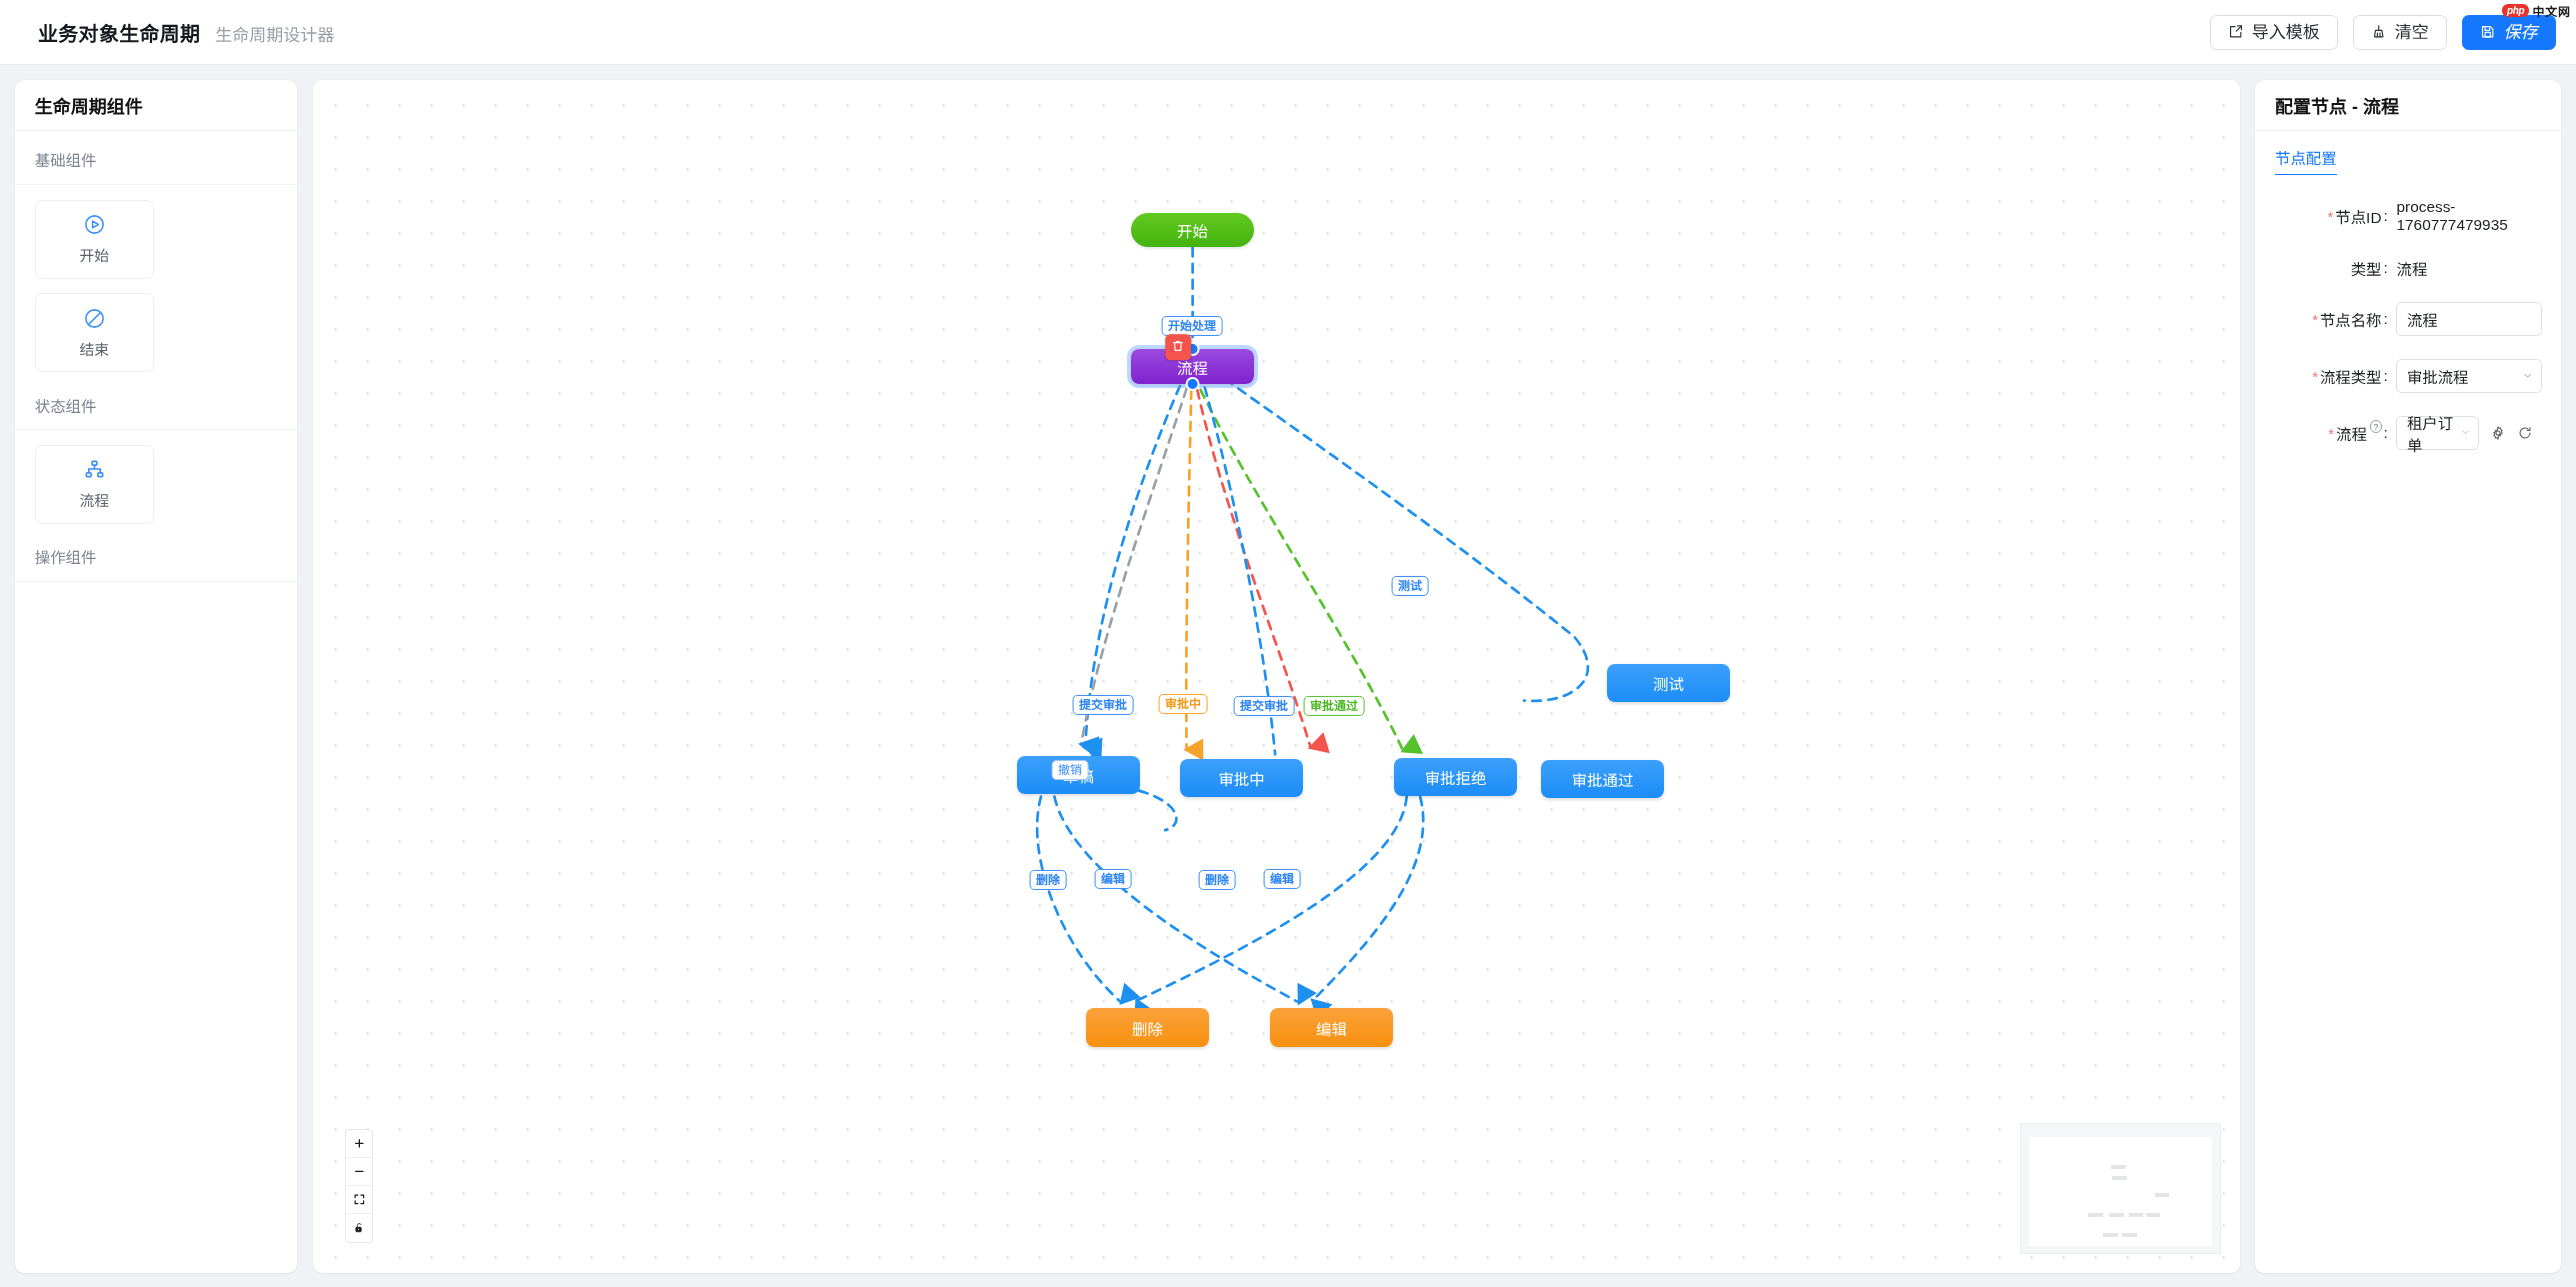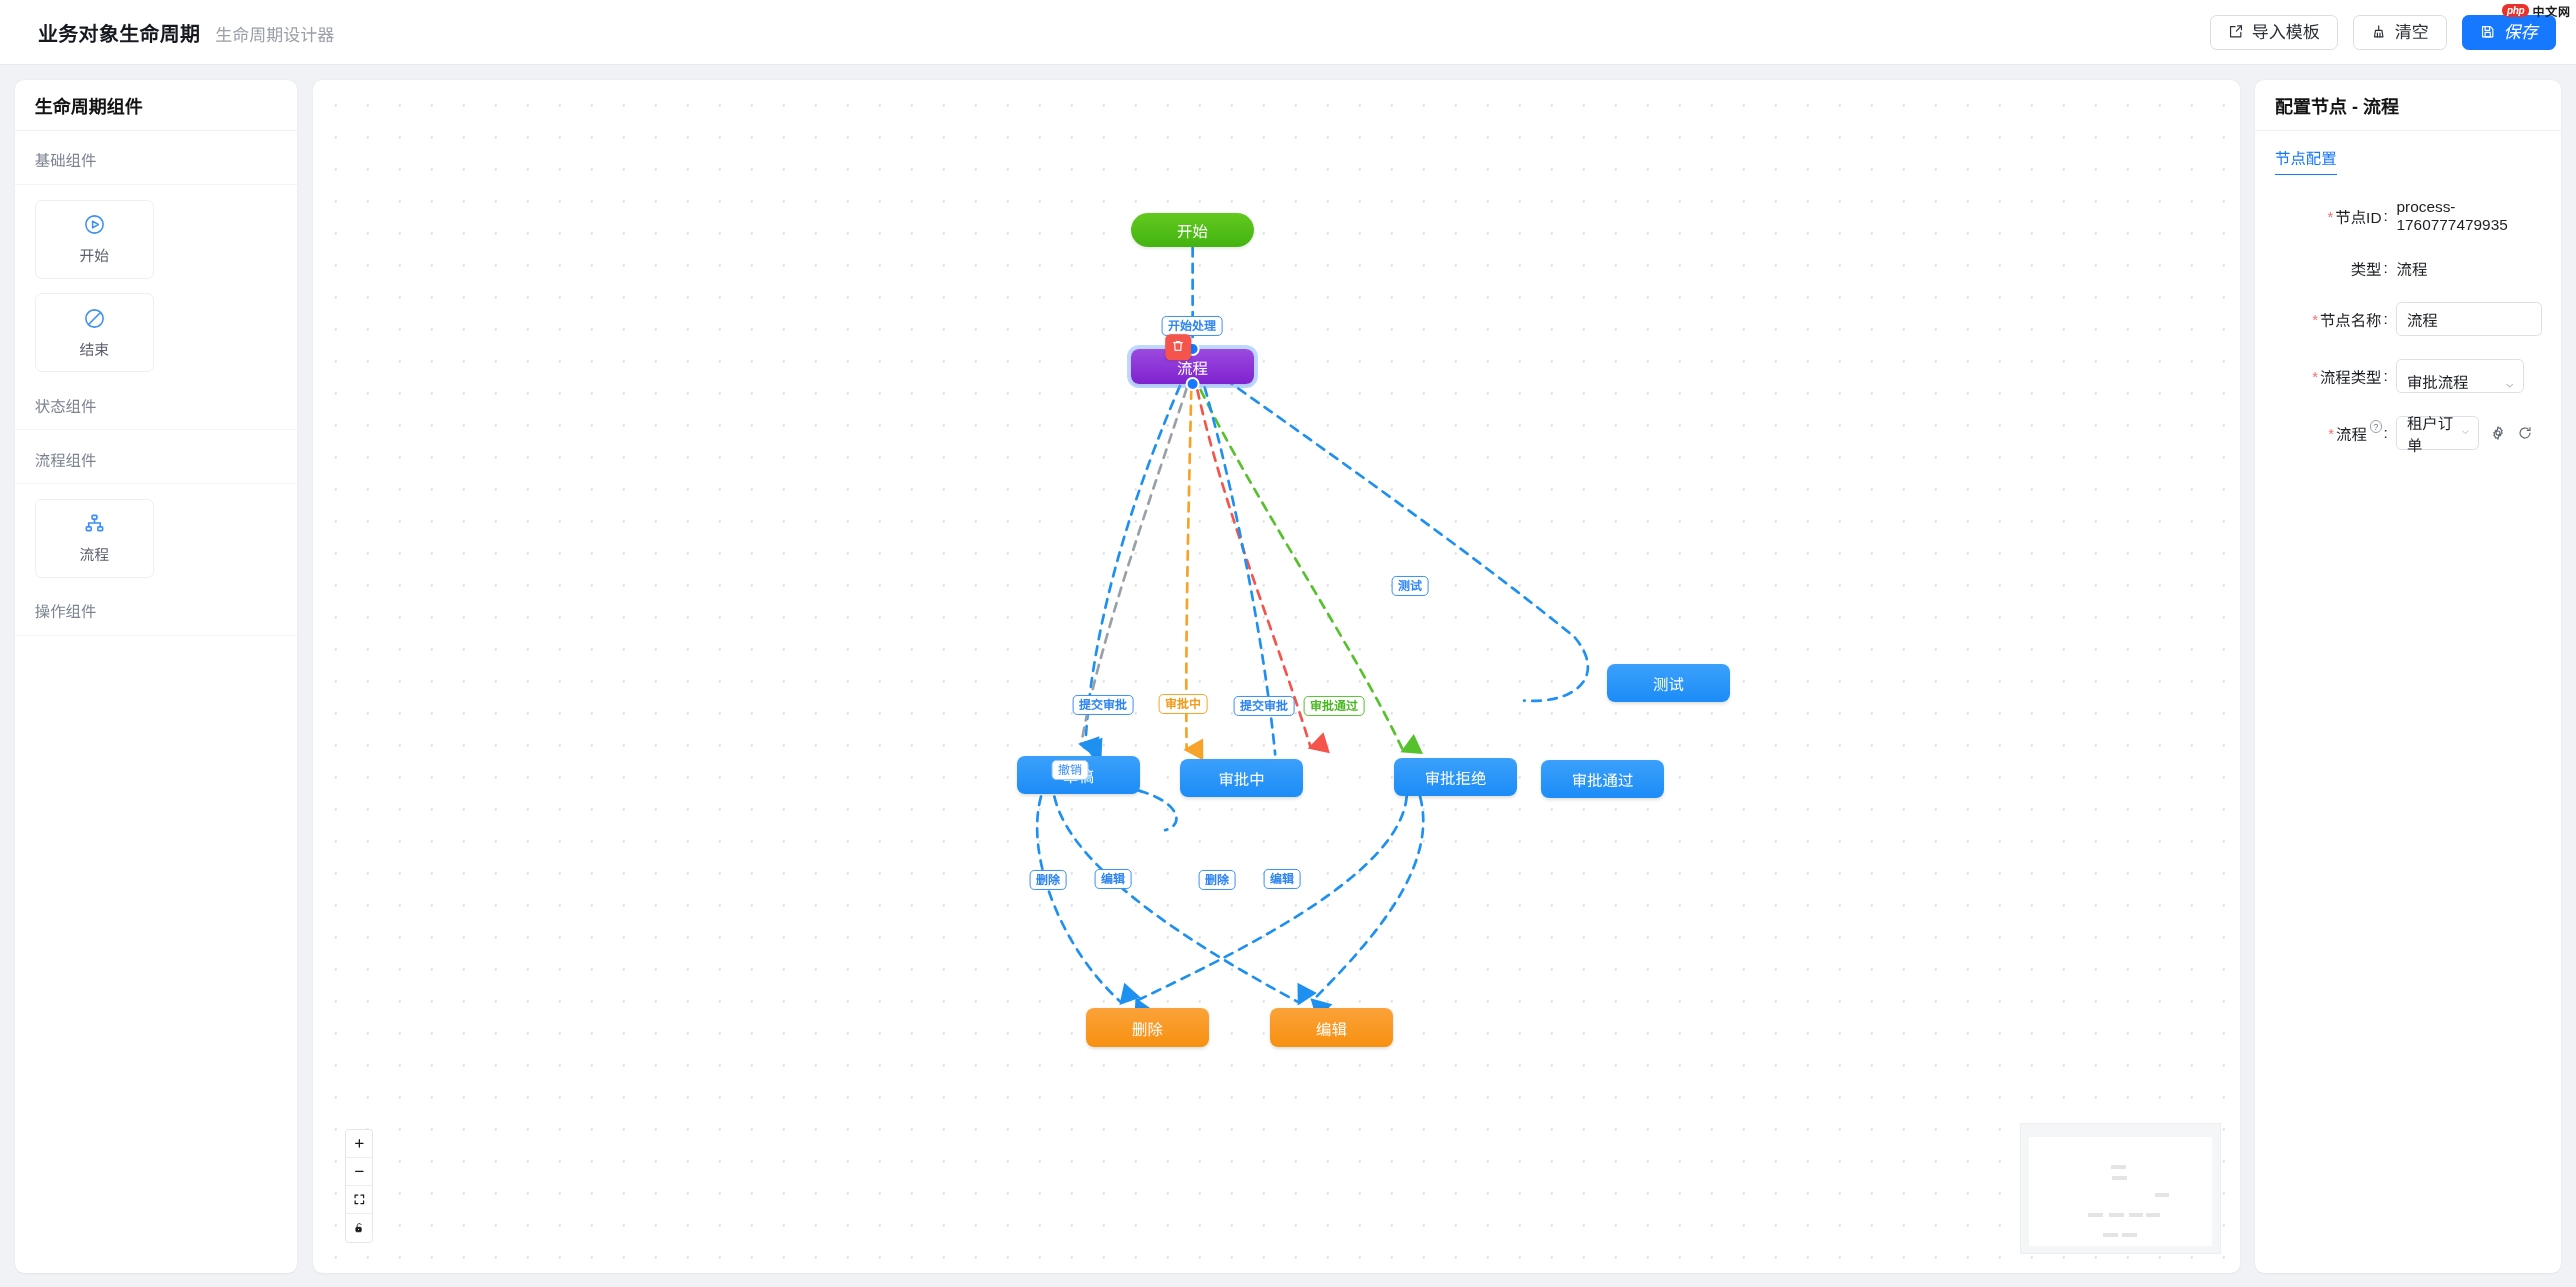--- a/index.html
+++ b/index.html
@@ -212,21 +212,21 @@
     margin-left: 8.7px; cursor: text;
   }
   .inp.w-wide { width: 146px; }
   .sel {
     height: 34px; border: 0.7px solid #dcdfe6; border-radius: 5.4px;
     background: #fff; font-size: 15.4px; color: #1c1f24;
     padding: 0 8px 0 9.4px; display: flex; align-items: center;
     justify-content: space-between; gap: 6.7px;
     margin-left: 8.7px; cursor: pointer;
   }
-  .sel.w-wide { width: 128px; align-items: flex-end; }
+  .sel.w-wide { width: 146px; }
   .sel.w-narrow { width: 83px; }
   .chev { color: #b6bcc6; line-height: 0; }
   .help-q {
     display: inline-flex; align-items: center; justify-content: center;
     width: 12.7px; height: 12.7px; border: 0.9px solid #9aa0a8; border-radius: 50%;
     font-size: 8.7px; color: #6b7280; position: relative; top: -6px; left: 0.7px;
     cursor: help;
   }
   .icon-btn { margin-left: 10.7px; color: #5b626d; line-height: 0; cursor: pointer; }
 </style>
@@ -300,21 +300,20 @@
           <circle cx="12" cy="12" r="9"></circle>
             <path d="M6 18L18 6"></path>
         </svg>
       </span>
       <span class="comp-label">结束</span>
     </div>
   </div>
 
   <div class="lp-group-title">状态组件</div>
 
-  <div class="lp-group-title">流程组件</div>
   <div class="lp-grid">
     <div class="comp-card">
       <span class="comp-ico">
         <svg width="23" height="23" viewBox="0 0 24 24" fill="none" stroke="#3a8ef6" stroke-width="1.7">
           <rect x="9.5" y="3.5" width="5" height="4" rx="1"></rect>
           <rect x="3.5" y="15.5" width="5" height="4" rx="1"></rect>
           <rect x="15.5" y="15.5" width="5" height="4" rx="1"></rect>
           <path d="M12 7.5v4M6 15.5v-4h12v4"></path>
         </svg>
       </span>

